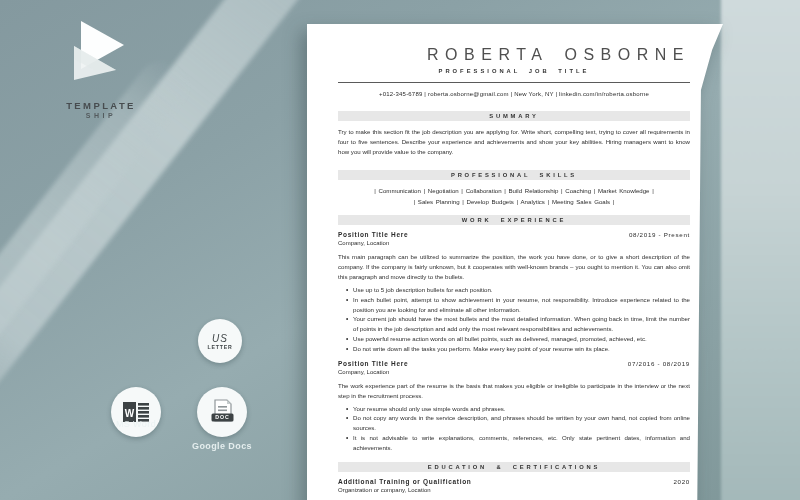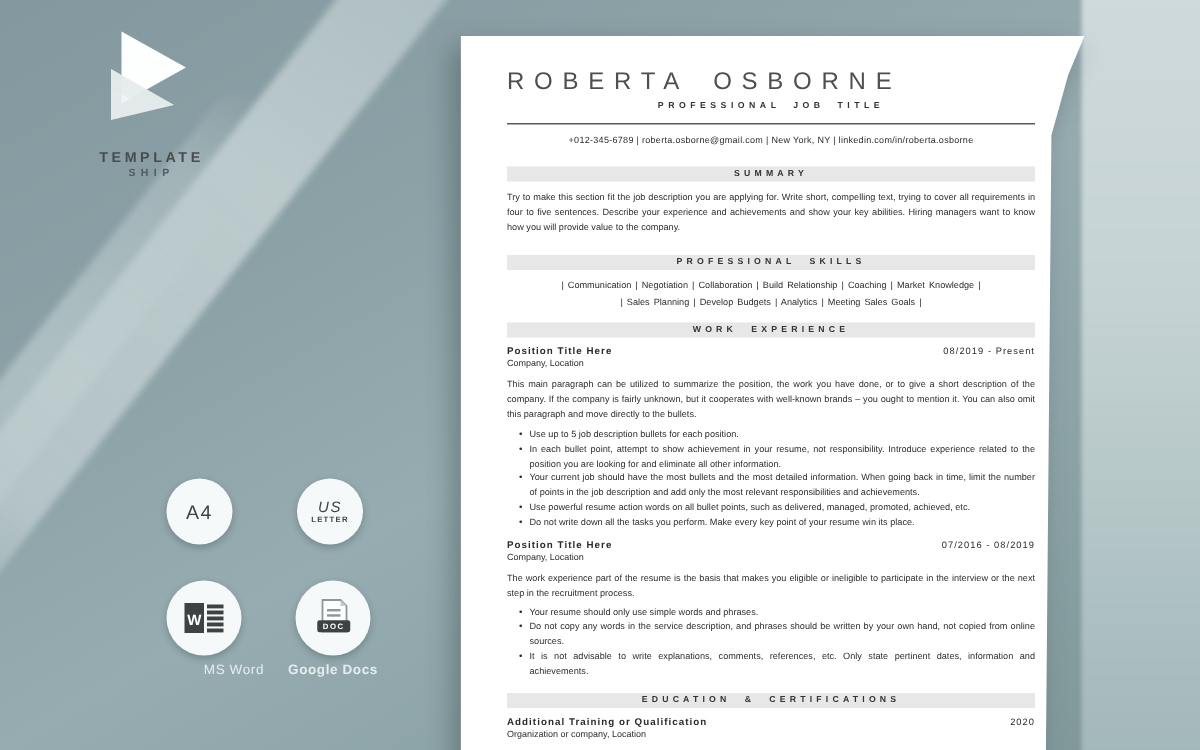--- a/index.html
+++ b/index.html
@@ -27,29 +27,29 @@
          align-items:center;justify-content:center;}
   .badge.a4{left:111px;top:319px;width:44px;height:44px;}
   .badge.us{left:198px;top:319px;width:44px;height:44px;}
   .badge.word{left:111px;top:387px;width:50px;height:50px;}
   .badge.docs{left:197px;top:387px;width:50px;height:50px;}
   .a4-text{font-size:13px;color:#3e4446;letter-spacing:1px;font-weight:500;}
   .us-top{font-size:10px;color:#3e4446;letter-spacing:1px;font-weight:500;line-height:11px;font-style:italic;}
   .us-bottom{font-size:5.2px;color:#3e4446;letter-spacing:.8px;font-weight:600;line-height:6px;}
   .badge-label{position:absolute;z-index:6;font-size:9px;color:rgba(233,241,241,.95);
                text-align:center;letter-spacing:.4px;}
-  .word-label{left:96px;top:441px;width:80px;text-align:right;}
+  .word-label{left:96px;top:419px;width:80px;}
   .docs-label{left:177px;top:441px;width:90px;font-weight:bold;}
 
   
   .sheet-wrap{position:absolute;left:0;top:0;z-index:5;filter:drop-shadow(-6px 7px 9px rgba(25,40,45,.32));}
   .sheet{position:absolute;left:307px;top:24px;width:416px;height:486px;background:#ffffff;
          clip-path:polygon(0 0,100% 0,97.4% 5.3%,94.7% 13.6%,93.8% 100%,0 100%);
          box-sizing:border-box;padding:22px 33px 0 31px;color:#2e2e2e;}
-  .r-name{font-size:16px;line-height:17px;letter-spacing:6.5px;word-spacing:6px;color:#4f4f4f;text-align:left;}
+  .r-name{font-size:16px;line-height:17px;letter-spacing:6.5px;word-spacing:6px;color:#4f4f4f;text-align:right;}
   .r-title{margin-top:5px;font-size:5.8px;font-weight:bold;letter-spacing:3px;word-spacing:4px;color:#333;text-align:center;}
   .r-rule{margin-top:8px;border-top:1px solid #5a5a5a;height:0;}
   .r-contact{margin-top:8px;font-size:6px;letter-spacing:.2px;color:#2b2b2b;text-align:center;}
   .r-bar{background:#e7e7e7;height:10px;line-height:10px;font-size:5.8px;font-weight:bold;
          letter-spacing:2.8px;word-spacing:5px;color:#333;text-align:center;}
   .bar-summary{margin-top:14px;}
   .bar-skills{margin-top:13px;}
   .bar-work{margin-top:8px;}
   .bar-edu{margin-top:9px;}
   .r-body{margin:6px 0 0 0;font-size:6.1px;line-height:10px;text-align:justify;color:#2e2e2e;}
@@ -76,23 +76,20 @@
   <div class="logo">
     <svg width="62" height="60" viewBox="0 0 62 60">
       <polygon points="11,1 54,25 11,49" fill="#fdfefe"></polygon>
       <polygon points="4,26 46,50 4,60" fill="rgba(238,243,243,0.9)"></polygon>
       <polygon points="4,26 46,50 24,50 4,39" fill="rgba(224,231,232,0.55)"></polygon>
     </svg>
     <div class="logo-t">TEMPLATE</div>
     <div class="logo-s">SHIP</div>
   </div>
 
-  <div class="badge a4">
-    <span class="a4-text">A4</span>
-  </div>
   <div class="badge us">
     <span class="us-top">US</span>
     <span class="us-bottom">LETTER</span>
   </div>
 
   <div class="badge word">
     <svg width="28" height="26" viewBox="0 0 28 26">
       <rect x="1" y="3" width="13" height="20" fill="#3d4345"></rect>
       <text x="7.5" y="17.5" font-family="Liberation Sans, sans-serif" font-size="10" font-weight="bold" fill="#ffffff" text-anchor="middle">W</text>
       <rect x="16" y="4" width="11" height="2.6" fill="#3d4345"></rect>

